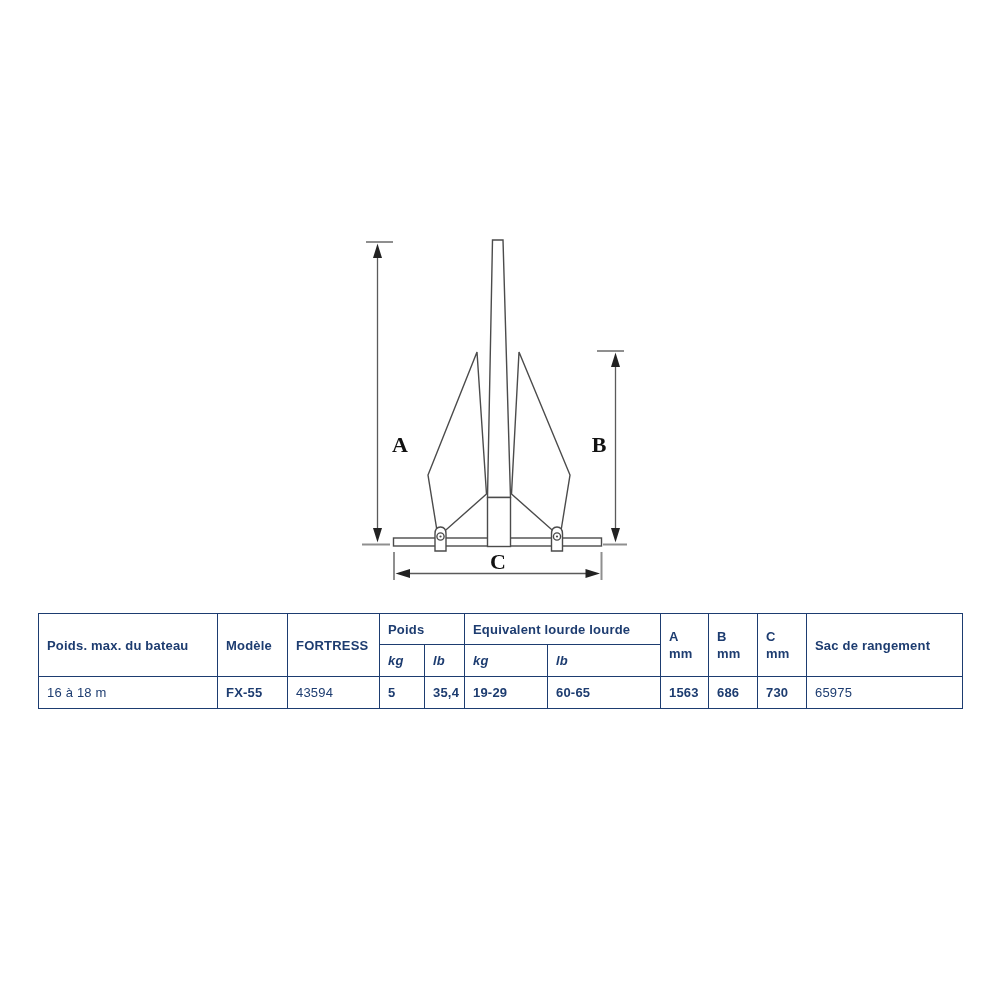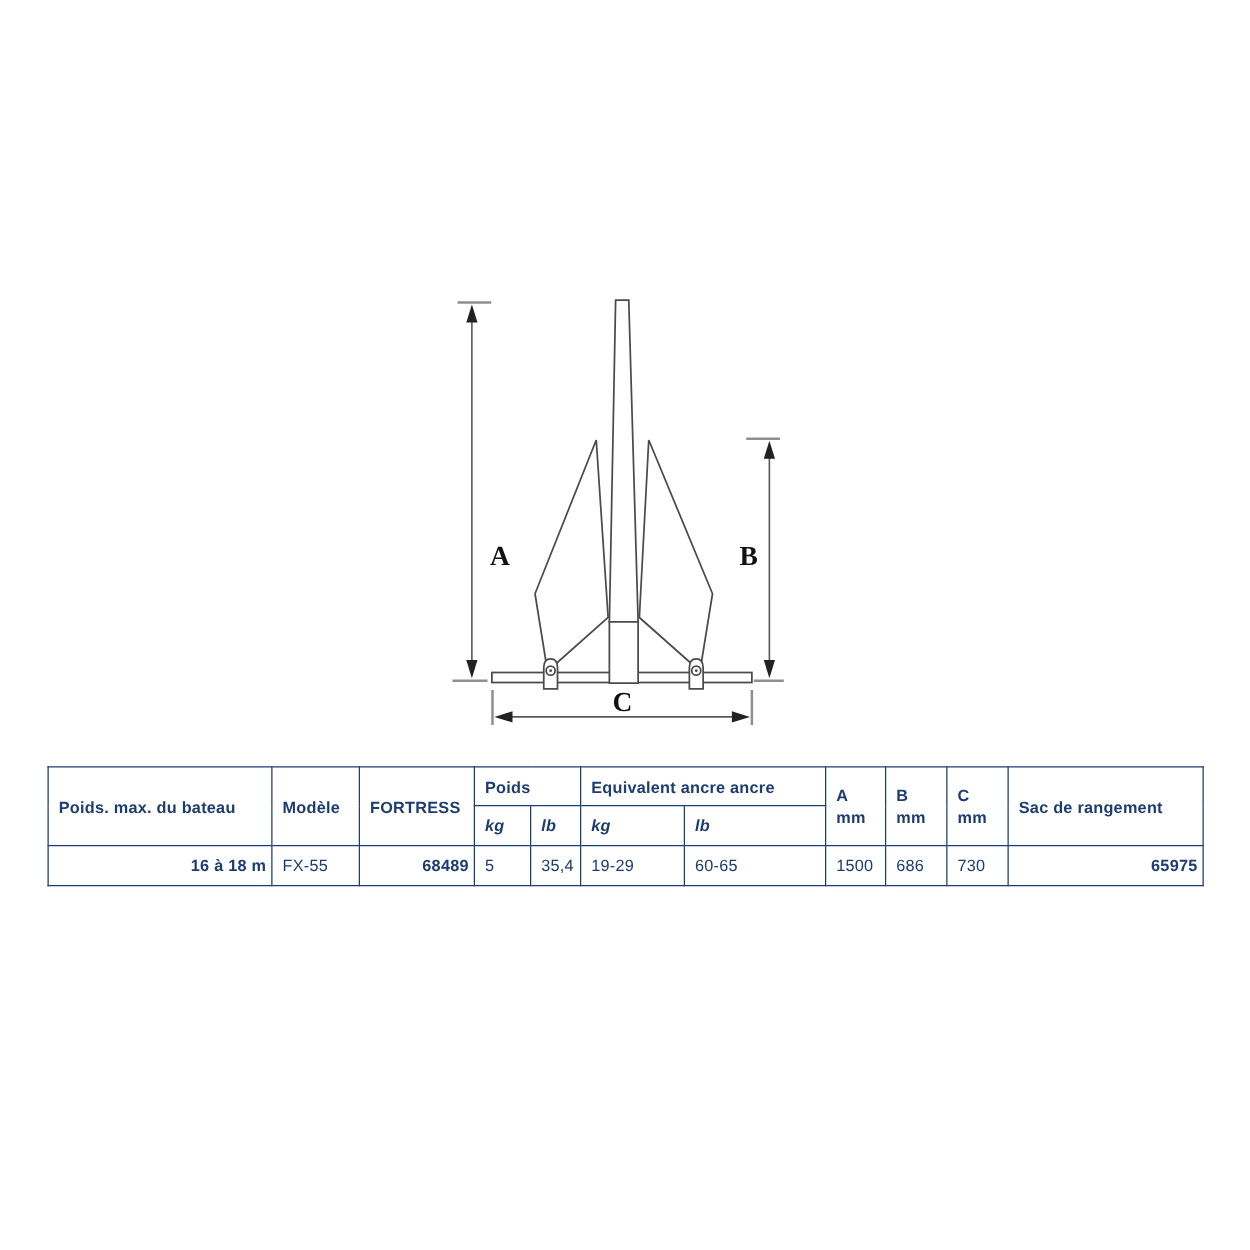--- a/index.html
+++ b/index.html
@@ -47,22 +47,22 @@
     padding: 0 4px 0 8px;
     text-align: left;
     vertical-align: middle;
     font-size: 13px;
     letter-spacing: 0.2px;
     overflow: hidden;
     white-space: nowrap;
     margin-top: 20px;
   }
   .spec-table th { font-weight: bold; }
-  .spec-table td { font-weight: normal; }
-  .spec-table td.bold { font-weight: bold; text-align: right; }
+  .spec-table td { font-weight: bold; }
+  .spec-table td.bold { font-weight: normal; }
   .h1row th { height: 30px; }
   .h2row th { height: 31px; font-style: italic; }
   .datarow td { height: 31px; }
   .twoline div { line-height: 17px; }
 </style>
 </head>
 <body>
 
 <div class="page">
 
@@ -125,21 +125,21 @@
         <col style="width:49px">
         <col style="width:49px">
       <col style="width:156px">
     </colgroup>
     <tbody>
         <tr class="h1row">
       <th rowspan="2">Poids. max. du bateau</th>
       <th rowspan="2">Modèle</th>
       <th rowspan="2">FORTRESS</th>
       <th colspan="2">Poids</th>
-      <th colspan="2">Equivalent ancre ancre</th>
+      <th colspan="2">Equivalent lourde lourde</th>
       <th rowspan="2" class="twoline">
         <div>A</div>
         <div>mm</div>
       </th>
       <th rowspan="2" class="twoline">
         <div>B</div>
         <div>mm</div>
       </th>
       <th rowspan="2" class="twoline">
         <div>C</div>
@@ -149,26 +149,26 @@
     </tr>
     <tr class="h2row">
       <th>kg</th>
       <th>lb</th>
       <th>kg</th>
       <th>lb</th>
     </tr>
     <tr class="datarow">
       <td class="bold">16 à 18 m</td>
       <td>FX-55</td>
-      <td class="bold">68489</td>
+      <td class="bold">43594</td>
       <td>5</td>
       <td>35,4</td>
       <td>19-29</td>
       <td>60-65</td>
-      <td>1500</td>
+      <td>1563</td>
       <td>686</td>
       <td>730</td>
       <td class="bold">65975</td>
     </tr>
   </tbody>
     </table>
 
 </div>
 
 </body></html>

